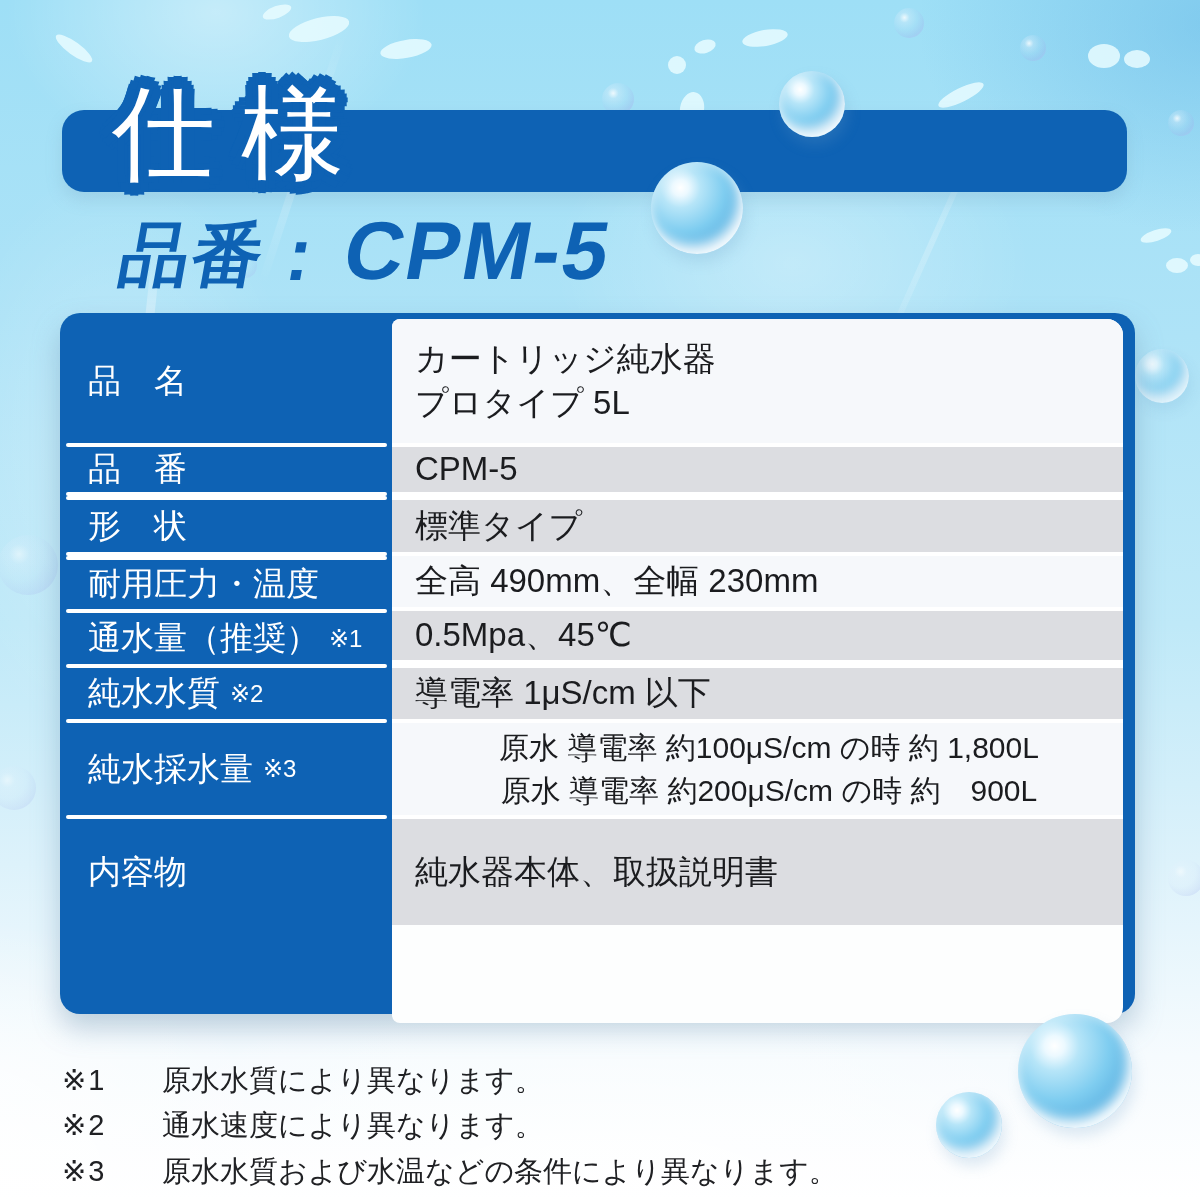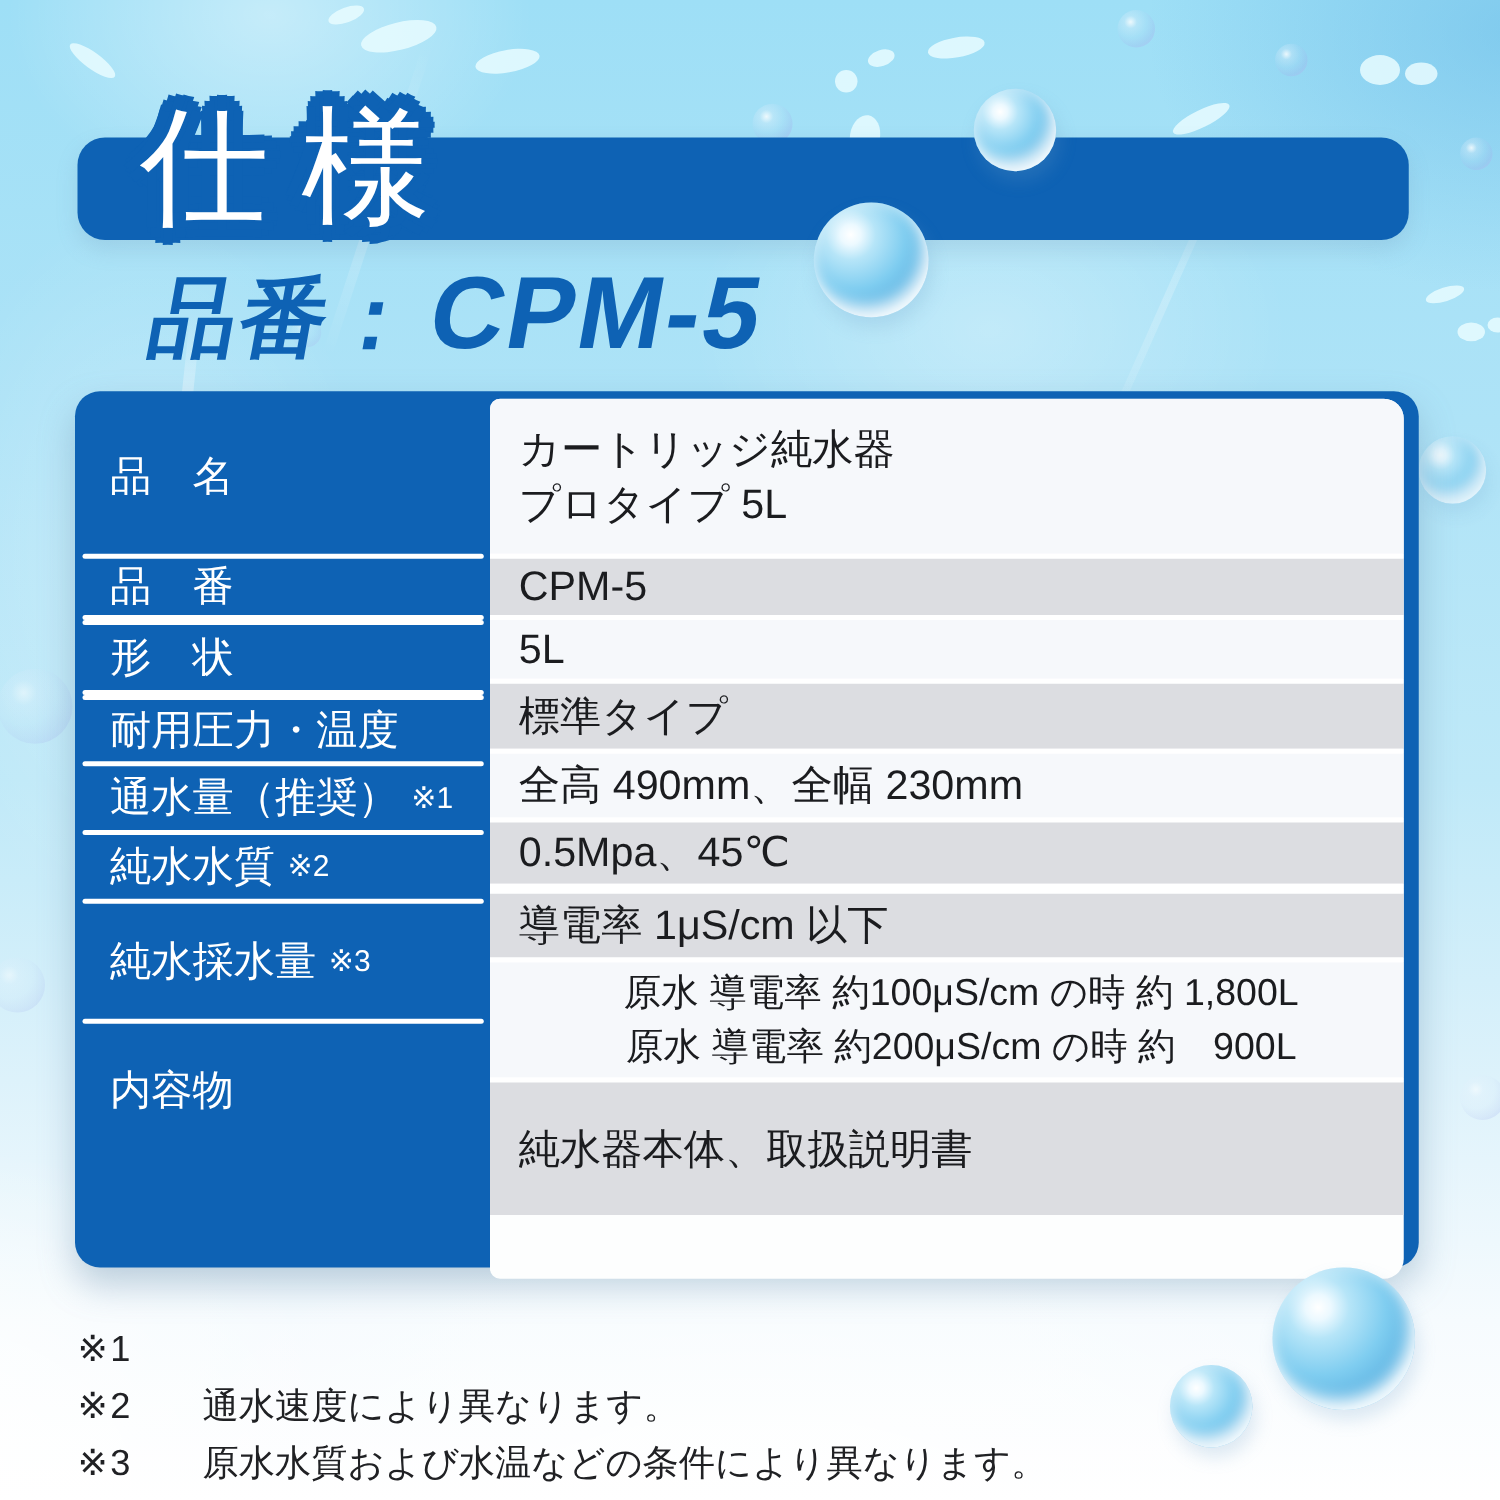--- a/index.html
+++ b/index.html
@@ -156,23 +156,20 @@
     <div class="values-col">
       <div class="vrow h-r1 shade-light">
           <div class="vline">カートリッジ純水器</div>
           <div class="vline">プロタイプ 5L</div>
         </div>
       <div class="vsep"></div>
       <div class="vrow h-r2 shade-gray single">
           <div class="vline">CPM-5</div>
         </div>
       <div class="vsep"></div>
-      <div class="vrow h-r3 shade-light single">
-          <div class="vline">5L</div>
-        </div>
       <div class="vsep"></div>
       <div class="vrow h-r4 shade-gray single">
           <div class="vline">標準タイプ</div>
         </div>
       <div class="vsep"></div>
       <div class="vrow h-r5 shade-light single">
           <div class="vline">全高 490mm、全幅 230mm</div>
         </div>
       <div class="vsep"></div>
       <div class="vrow h-r6 shade-gray single">
@@ -191,20 +188,21 @@
       <div class="vsep"></div>
       <div class="vrow h-r10 shade-gray single">
           <div class="vline">純水器本体、取扱説明書</div>
         </div>
     </div>
   </div>
 
   <div class="footnotes">
     <div class="fn">
         <span class="fn-marker">※1</span>
+        <span class="fn-text">原水水質により異なります。</span>
       </div>
     <div class="fn">
         <span class="fn-marker">※2</span>
         <span class="fn-text">通水速度により異なります。</span>
       </div>
     <div class="fn">
         <span class="fn-marker">※3</span>
         <span class="fn-text">原水水質および水温などの条件により異なります。</span>
       </div>
   </div>

